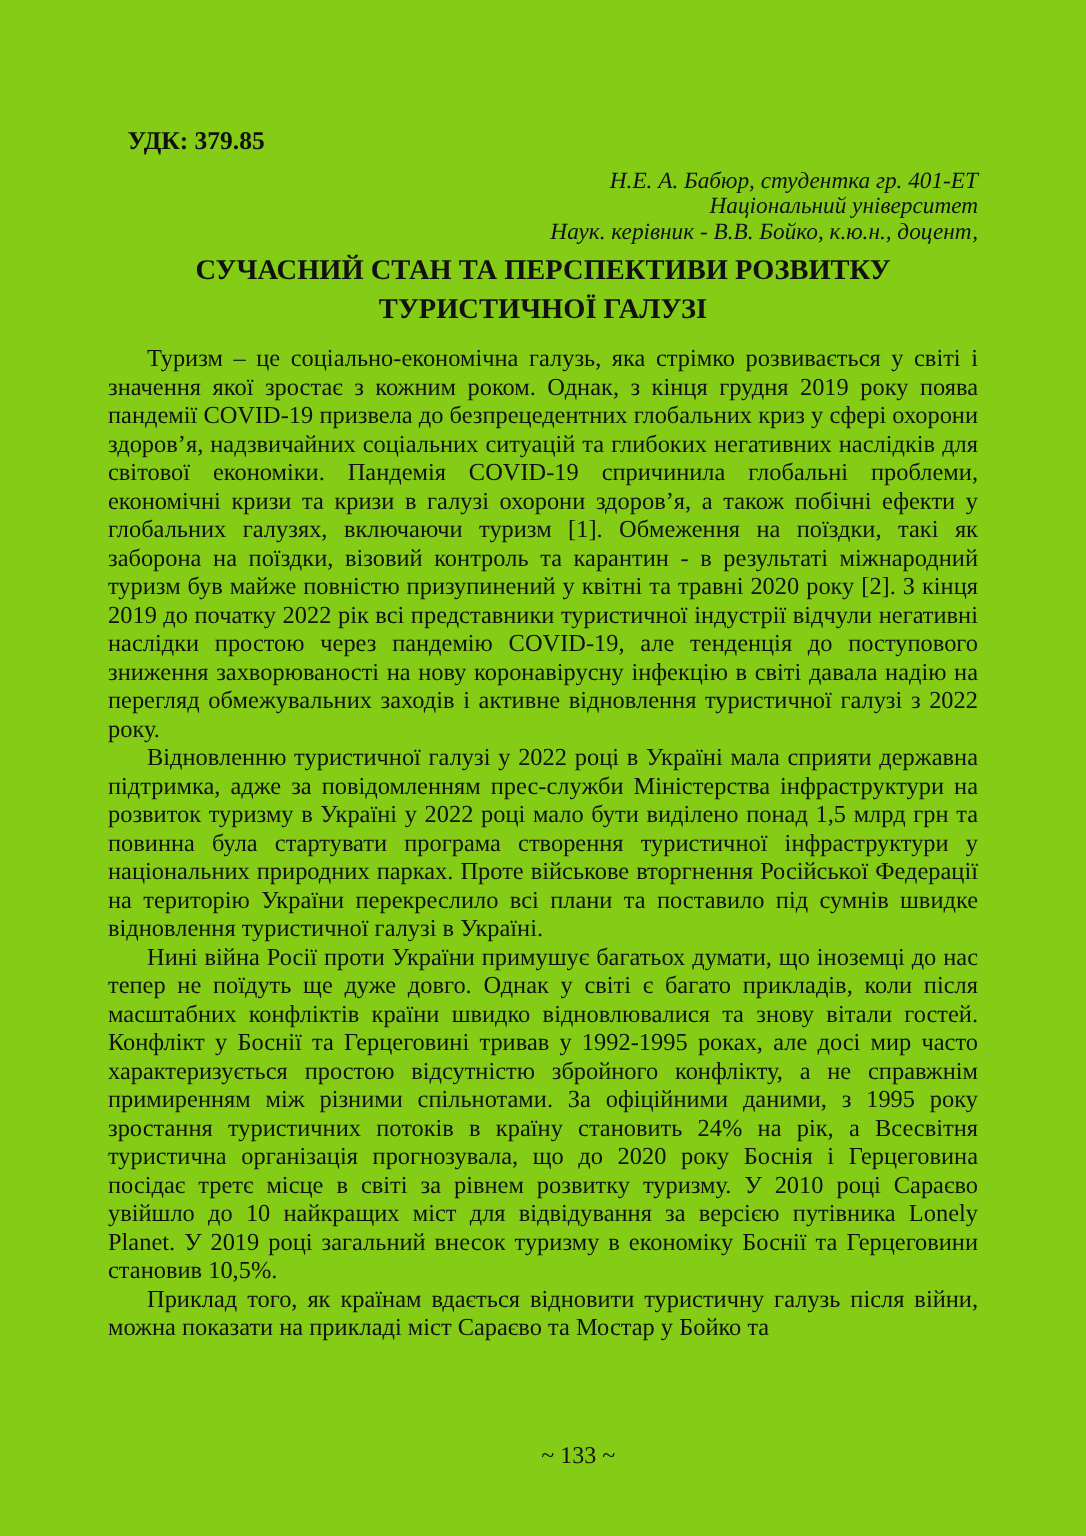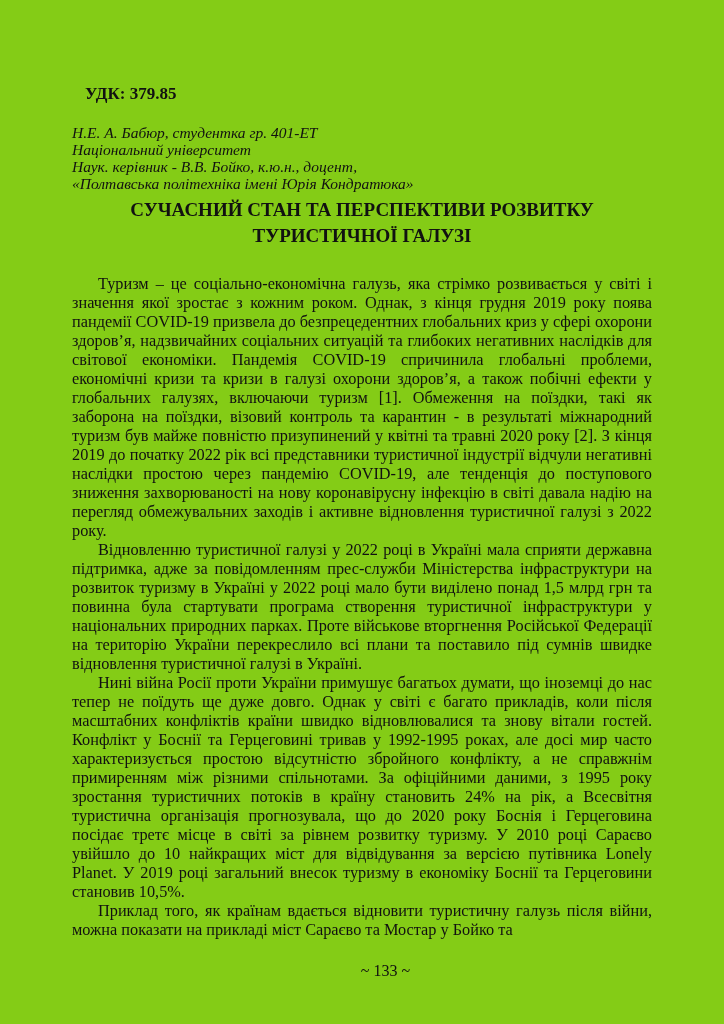--- a/index.html
+++ b/index.html
@@ -19,37 +19,38 @@
     overflow: hidden;
   }
   .udk {
     font-weight: bold;
     font-size: 17px;
     line-height: 20px;
     margin-left: 13px;
     color: #111111;
   }
   .authors {
-    margin-top: 20px;
+    margin-top: 8px;
+    text-align: right;
     font-style: italic;
     font-size: 15.5px;
     line-height: 17px;
     color: #111111;
   }
   .title {
     margin: 5px auto 0 auto;
     max-width: 520px;
     text-align: center;
     font-weight: bold;
     font-size: 19px;
     line-height: 26px;
     color: #111111;
   }
   .body {
-    margin-top: 25px;
+    margin-top: 9px;
   }
   .body p {
     margin: 0;
     text-align: justify;
     text-indent: 26px;
     font-size: 16.3px;
     line-height: 19px;
     color: #111111;
   }
   .footer {
@@ -67,21 +68,20 @@
 <body>
 
 <div class="page">
 
   <div class="udk">УДК: 379.85</div>
 
   <div class="authors">
     <div>Н.Е. А. Бабюр, студентка гр. 401-ЕТ</div>
     <div>Національний університет</div>
     <div>Наук. керівник - В.В. Бойко, к.ю.н., доцент,</div>
-    <div>«Полтавська політехніка імені Юрія Кондратюка»</div>
   </div>
 
   <h1 class="title">СУЧАСНИЙ СТАН ТА ПЕРСПЕКТИВИ РОЗВИТКУ ТУРИСТИЧНОЇ ГАЛУЗІ</h1>
 
   <div class="body">
     <p>Туризм – це соціально-економічна галузь, яка стрімко розвивається у світі і значення якої зростає з кожним роком. Однак, з кінця грудня 2019 року поява пандемії COVID-19 призвела до безпрецедентних глобальних криз у сфері охорони здоров’я, надзвичайних соціальних ситуацій та глибоких негативних наслідків для світової економіки. Пандемія COVID-19 спричинила глобальні проблеми, економічні кризи та кризи в галузі охорони здоров’я, а також побічні ефекти у глобальних галузях, включаючи туризм [1]. Обмеження на поїздки, такі як заборона на поїздки, візовий контроль та карантин - в результаті міжнародний туризм був майже повністю призупинений у квітні та травні 2020 року [2]. З кінця 2019 до початку 2022 рік всі представники туристичної індустрії відчули негативні наслідки простою через пандемію COVID-19, але тенденція до поступового зниження захворюваності на нову коронавірусну інфекцію в світі давала надію на перегляд обмежувальних заходів і активне відновлення туристичної галузі з 2022 року.</p>
     <p>Відновленню туристичної галузі у 2022 році в Україні мала сприяти державна підтримка, адже за повідомленням прес-служби Міністерства інфраструктури на розвиток туризму в Україні у 2022 році мало бути виділено понад 1,5 млрд грн та повинна була стартувати програма створення туристичної інфраструктури у національних природних парках. Проте військове вторгнення Російської Федерації на територію України перекреслило всі плани та поставило під сумнів швидке відновлення туристичної галузі в Україні.</p>
     <p>Нині війна Росії проти України примушує багатьох думати, що іноземці до нас тепер не поїдуть ще дуже довго. Однак у світі є багато прикладів, коли після масштабних конфліктів країни швидко відновлювалися та знову вітали гостей. Конфлікт у Боснії та Герцеговині тривав у 1992-1995 роках, але досі мир часто характеризується простою відсутністю збройного конфлікту, а не справжнім примиренням між різними спільнотами. За офіційними даними, з 1995 року зростання туристичних потоків в країну становить 24% на рік, а Всесвітня туристична організація прогнозувала, що до 2020 року Боснія і Герцеговина посідає третє місце в світі за рівнем розвитку туризму. У 2010 році Сараєво увійшло до 10 найкращих міст для відвідування за версією путівника Lonely Planet. У 2019 році загальний внесок туризму в економіку Боснії та Герцеговини становив 10,5%.</p>
     <p>Приклад того, як країнам вдається відновити туристичну галузь після війни, можна показати на прикладі міст Сараєво та Мостар у Бойко та</p>
   </div>

